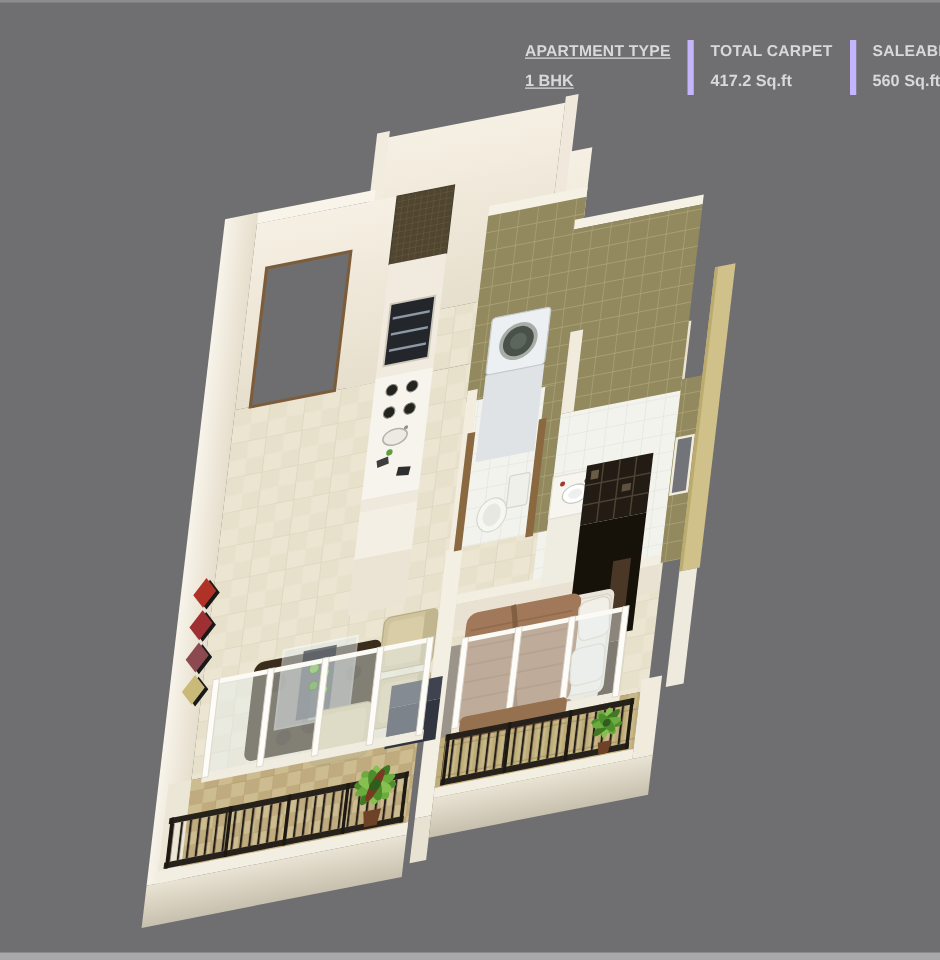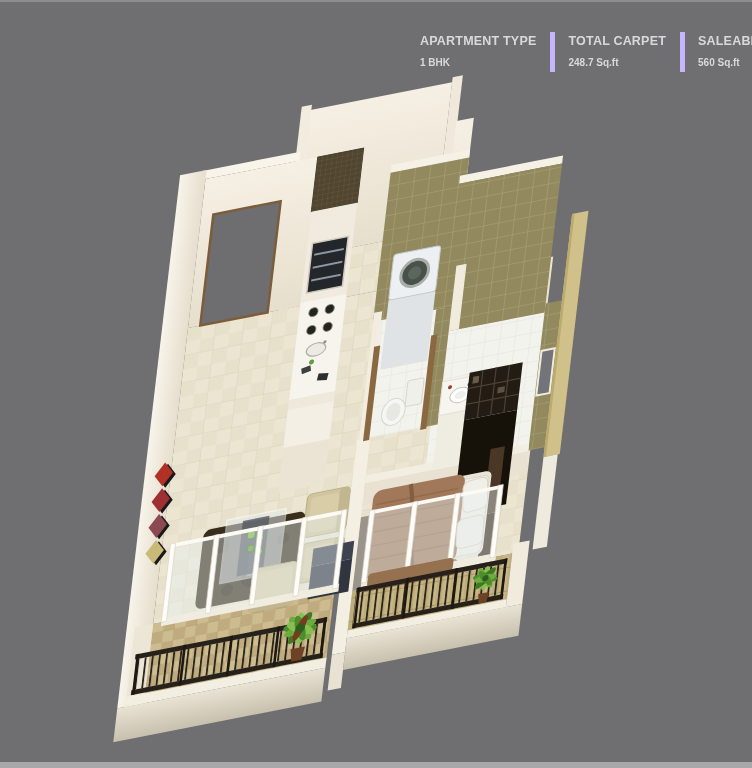--- a/index.html
+++ b/index.html
@@ -2,40 +2,40 @@
 <html><head>
 <meta charset="utf-8">
 <style>
   html,body{margin:0;padding:0;background:#55555a;}
   .stage{position:relative;width:752px;height:768px;background:#6f6f71;overflow:hidden;
          font-family:"Liberation Sans",sans-serif;}
   .edge-top{position:absolute;left:0;top:0;width:752px;height:2px;background:#8d8d8f;}
   .edge-bottom{position:absolute;left:0;bottom:0;width:752px;height:6px;background:#a8a8aa;}
   .header{position:absolute;left:420px;top:32px;display:flex;color:#d9d9d9;}
   .hcol{padding:2px 14px 4px 13px;}
-  .hcol:first-child{padding-left:0;}
+  .hcol:first-child{padding-left:0;text-decoration:underline;}
   .hcol + .hcol{border-left:5px solid #c4b5fd;}
   .hlabel{font-size:12.5px;font-weight:700;letter-spacing:.2px;white-space:nowrap;}
-  .hvalue{font-size:10px;font-weight:700;margin-top:9px;white-space:nowrap;}
+  .hvalue{font-size:13px;font-weight:700;margin-top:9px;white-space:nowrap;}
   svg{position:absolute;left:0;top:0;}
 </style>
 </head>
 <body>
 
 <div class="stage">
   <div class="edge-top"></div>
 
   <div class="header">
     <div class="hcol">
       <div class="hlabel">APARTMENT TYPE</div>
       <div class="hvalue">1 BHK</div>
     </div>
     <div class="hcol">
       <div class="hlabel">TOTAL CARPET</div>
-      <div class="hvalue">248.7 Sq.ft</div>
+      <div class="hvalue">417.2 Sq.ft</div>
     </div>
     <div class="hcol">
       <div class="hlabel">SALEABLE AREA</div>
       <div class="hvalue">560 Sq.ft</div>
     </div>
   </div>
 
   <svg width="752" height="768" viewBox="0 0 752 768">
     <defs>
       <linearGradient id="creamV" x1="0" y1="0" x2="0" y2="1">

